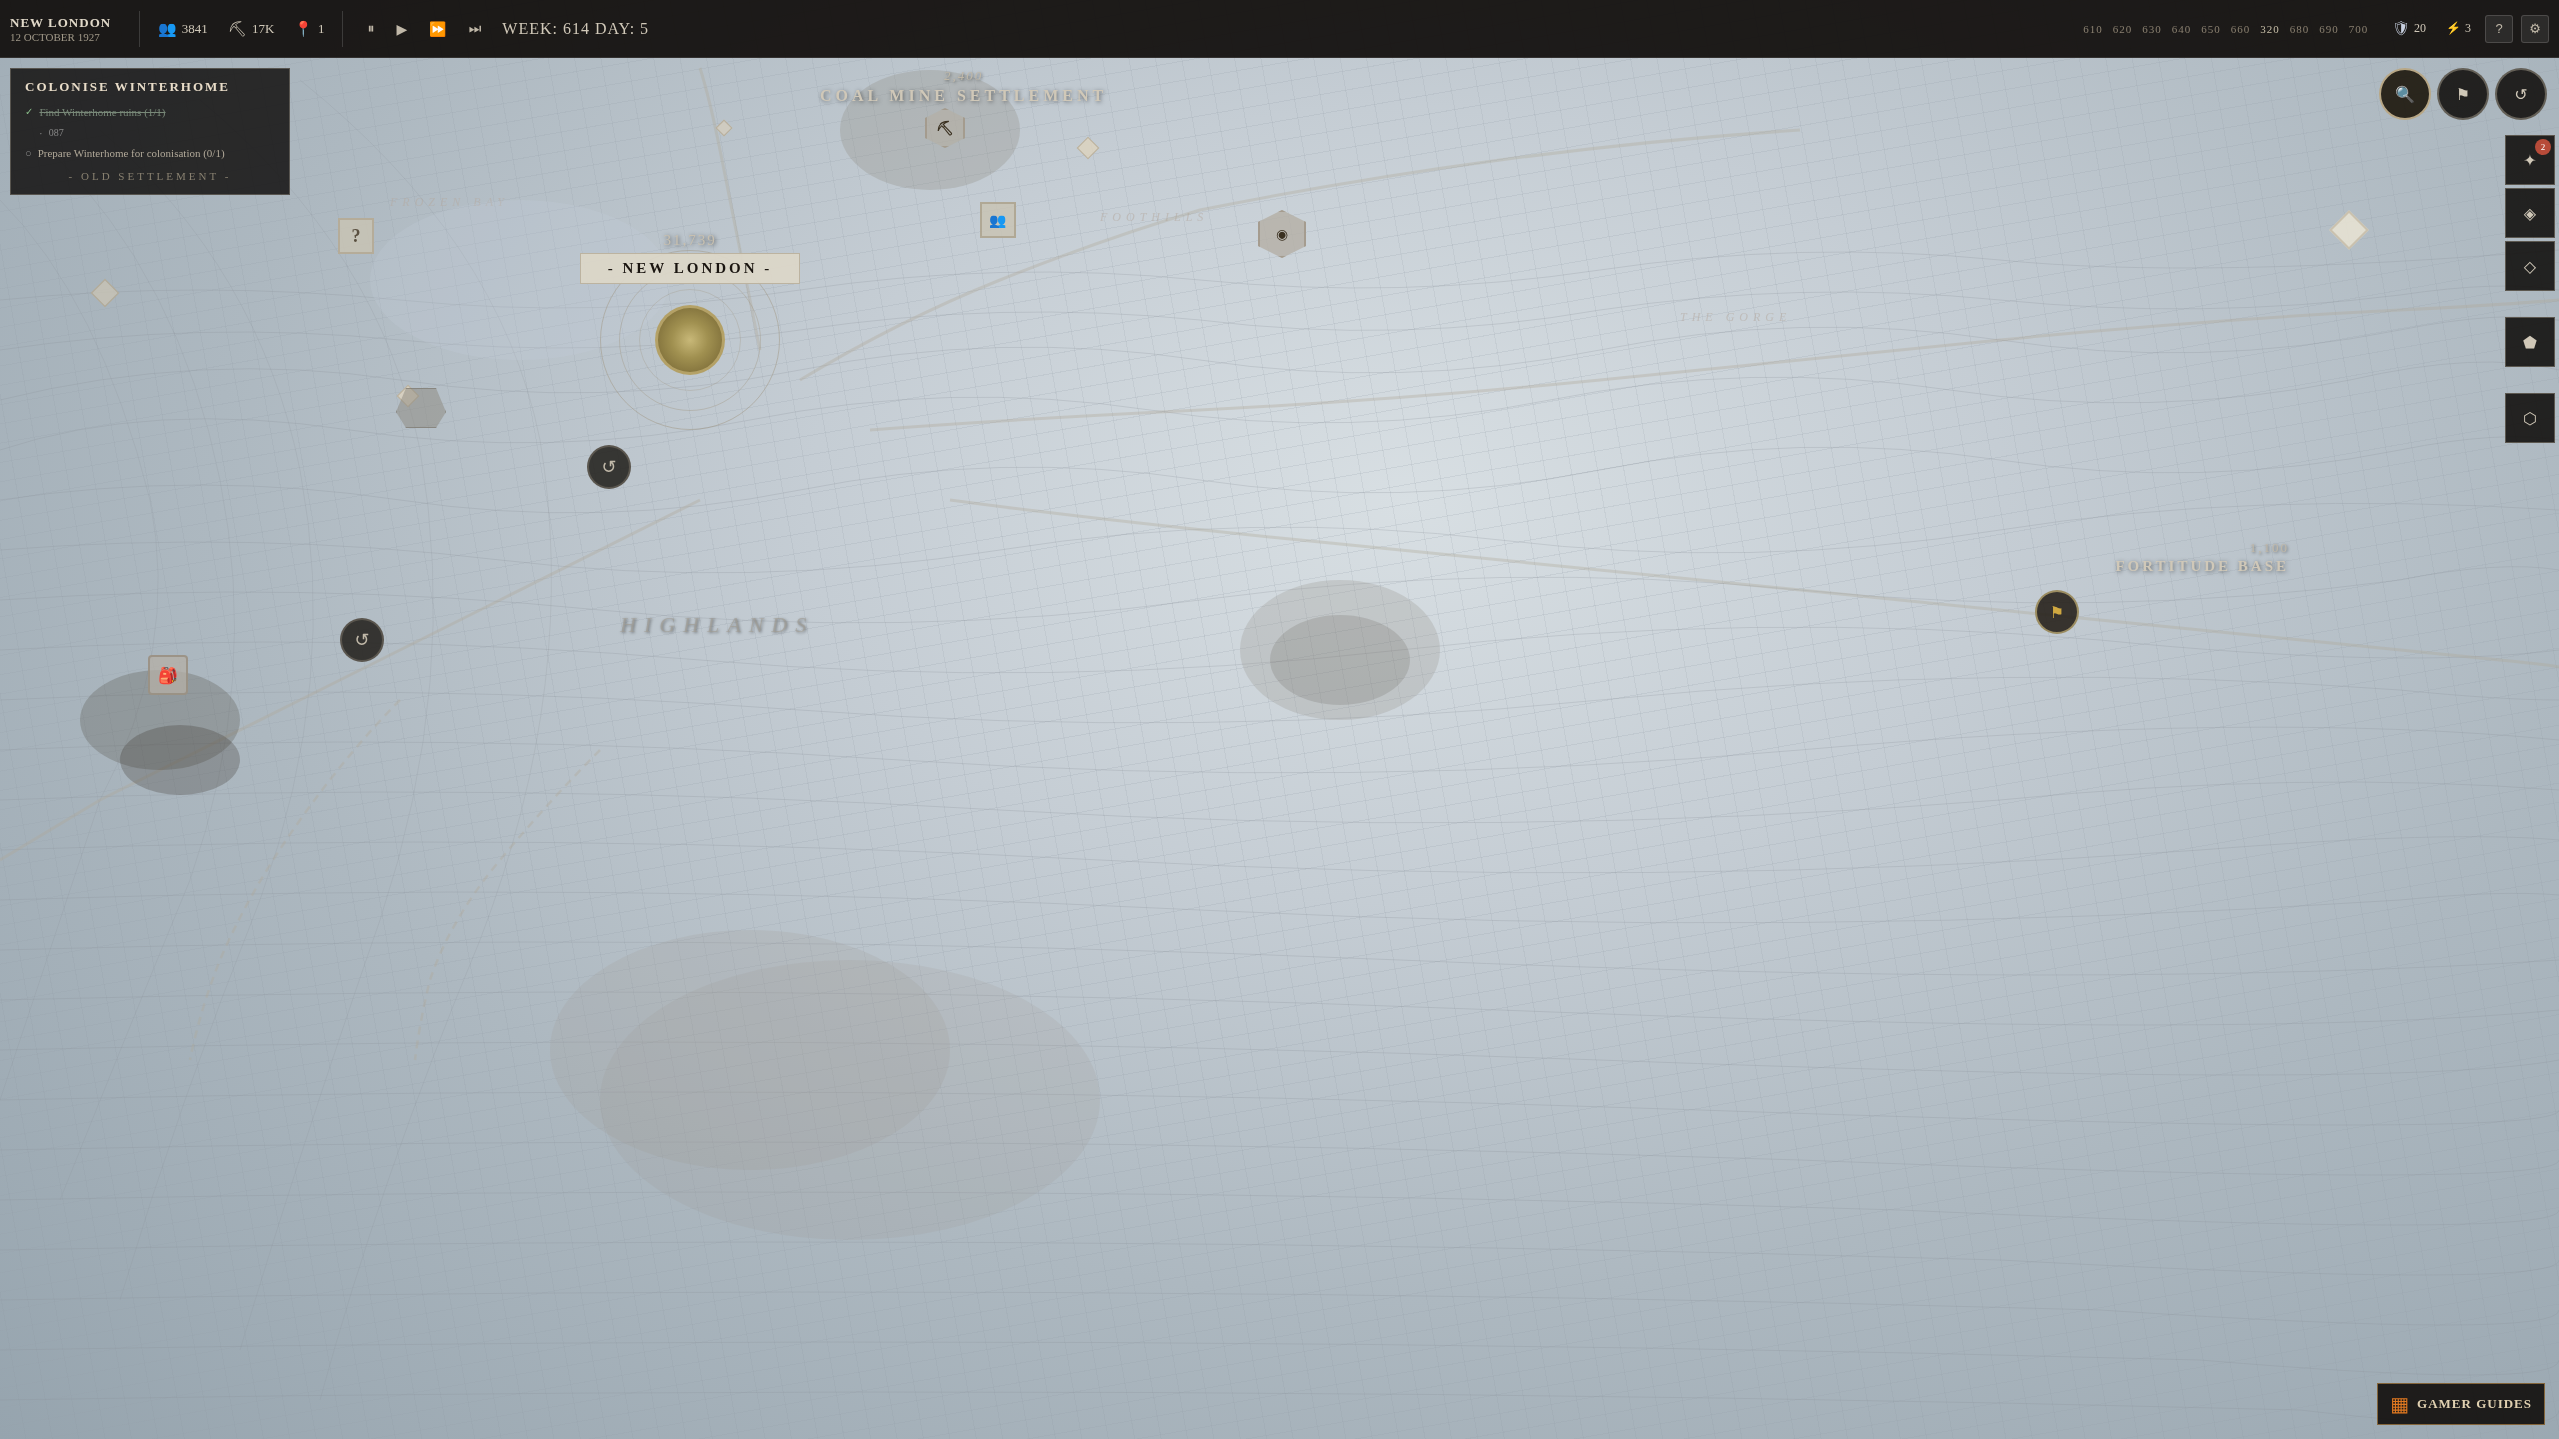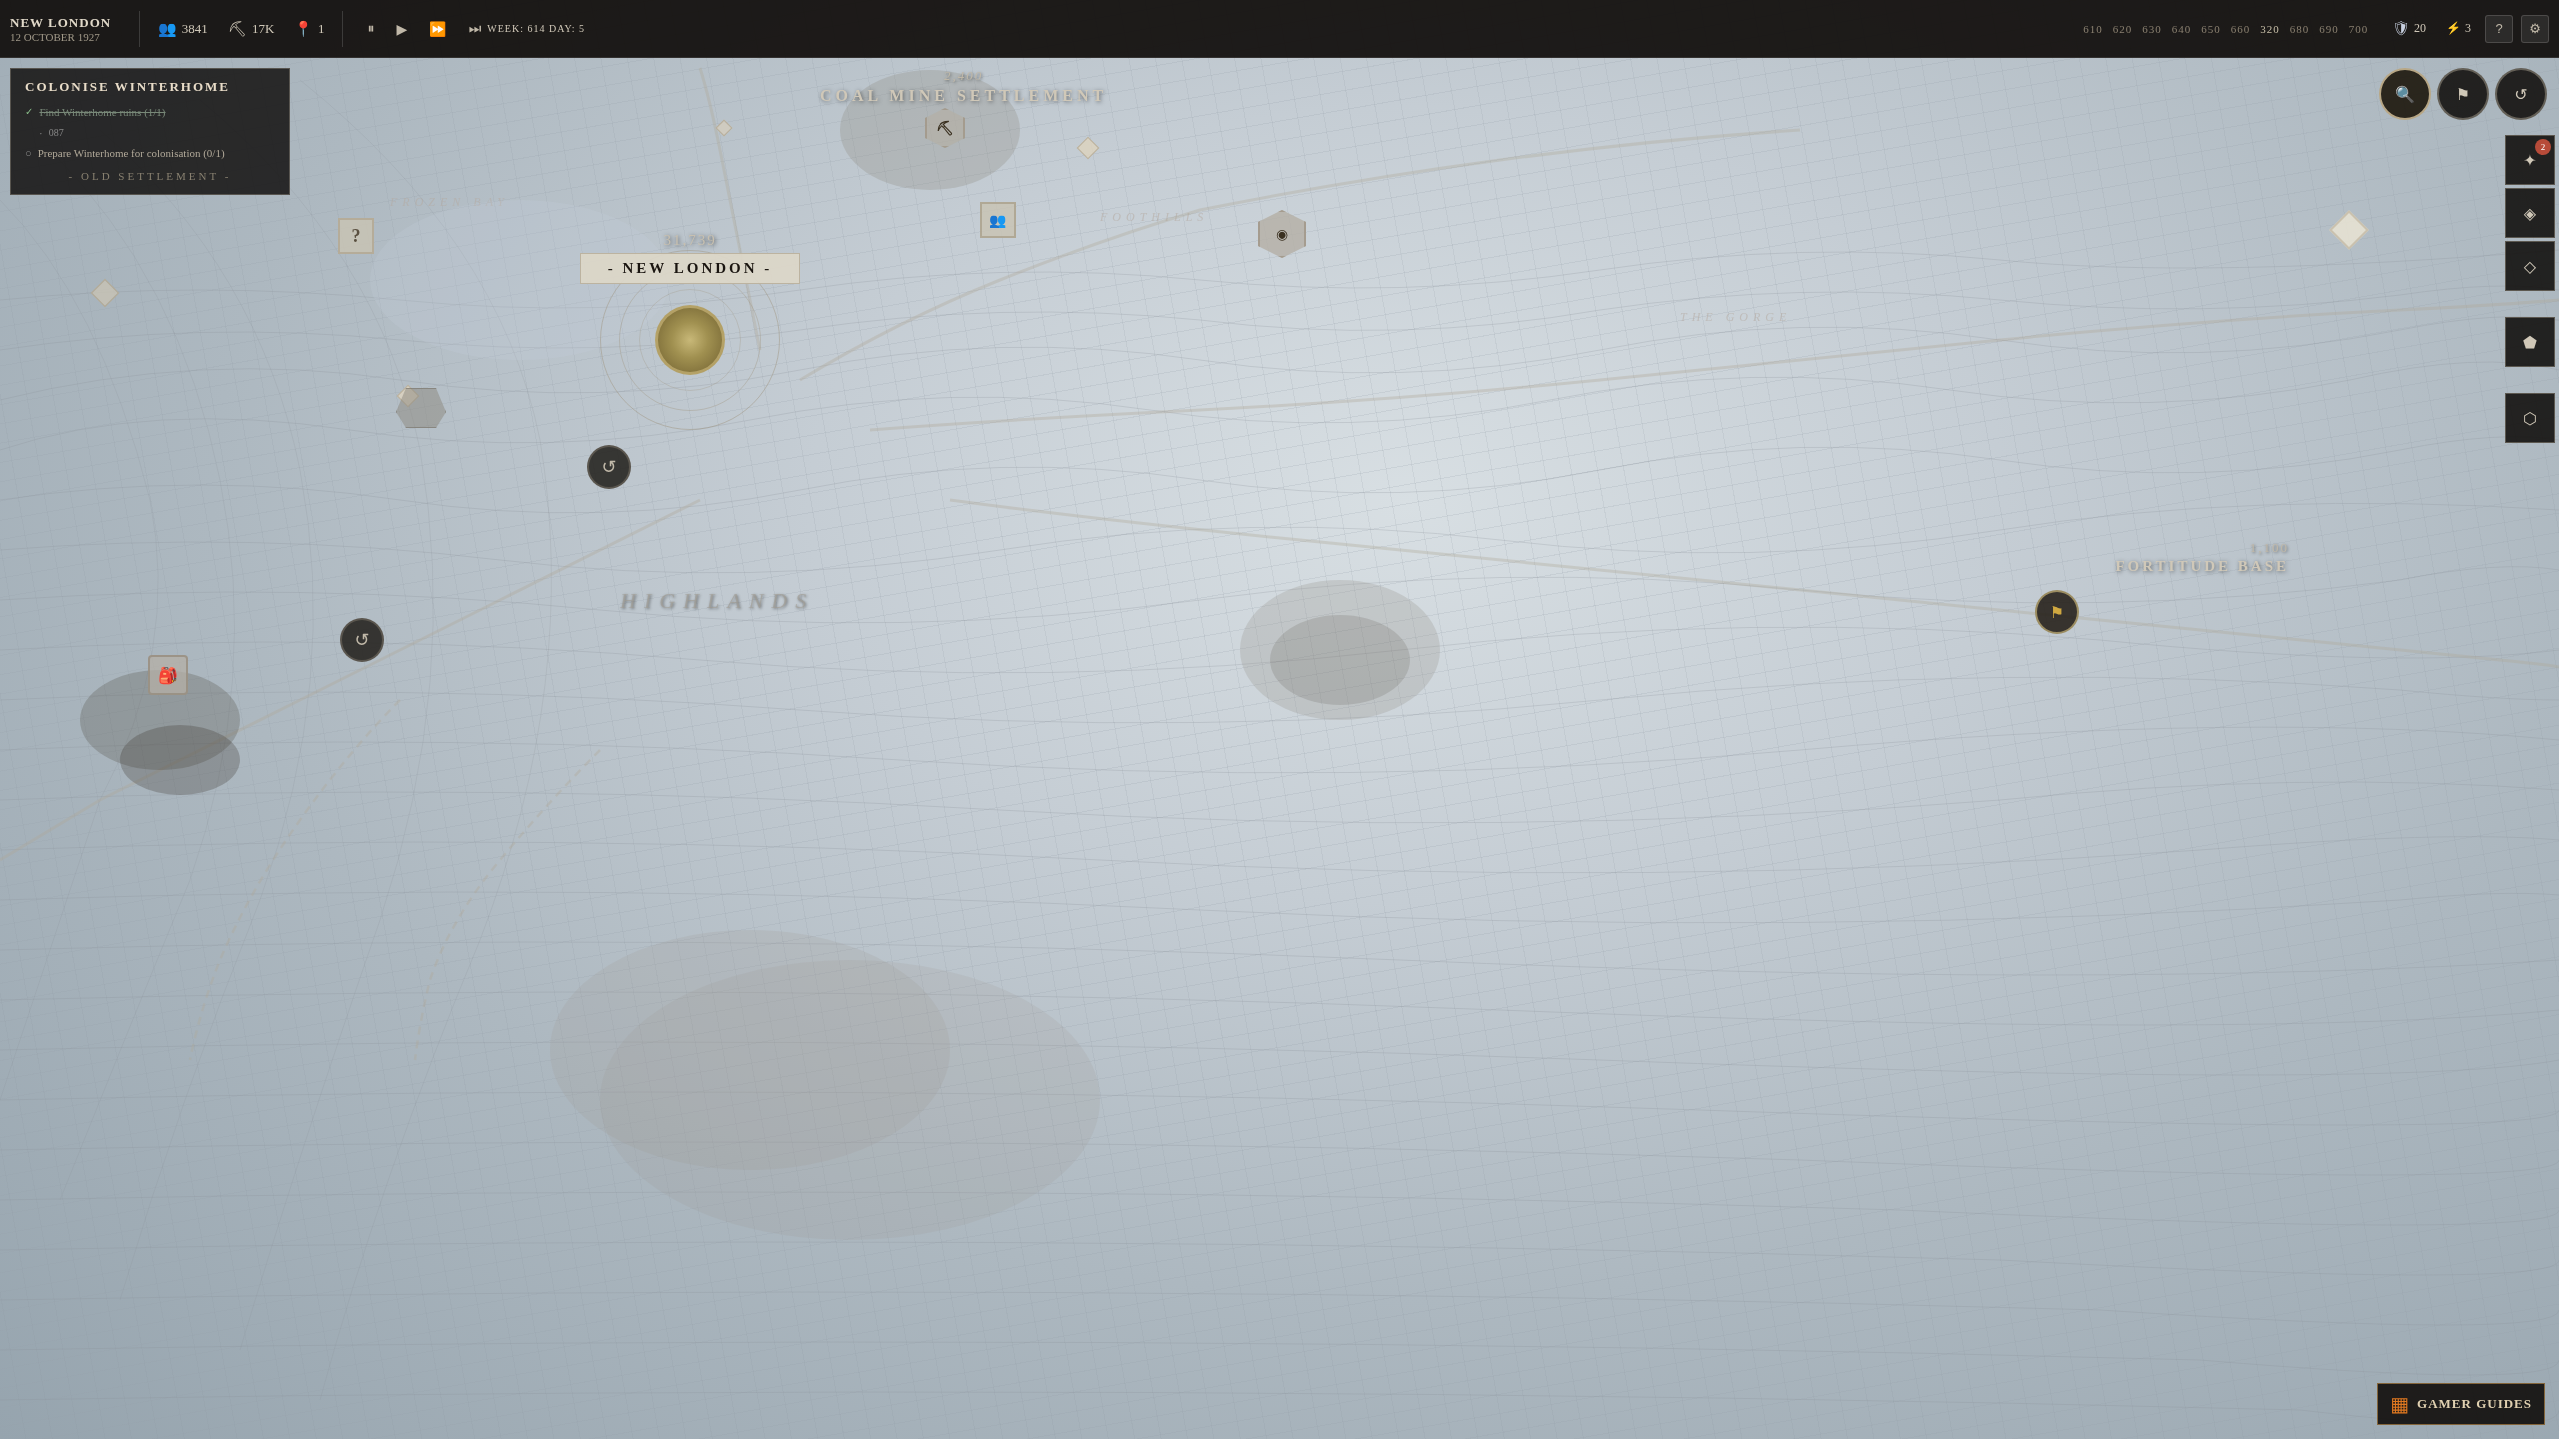--- a/index.html
+++ b/index.html
@@ -108,21 +108,22 @@
       border: none;
       color: #c0b8a8;
       font-size: 14px;
       cursor: pointer;
       padding: 4px 6px;
       border-radius: 3px;
     }
 
     .week-day {
       color: #d0c8b8;
-      font-size: 10px;
+      font-size: 16px;
+      margin-left: 15px;
       letter-spacing: 1px;
     }
 
     .spacer { flex: 1; }
 
     .top-bar-right {
       display: flex;
       align-items: center;
       gap: 8px;
     }
@@ -705,21 +706,21 @@
     <span class="quest-text">Prepare Winterhome for colonisation (0/1)</span>
   </div>
 
   <div class="quest-separator">- OLD SETTLEMENT -</div>
 </div>
 
 <div class="area-label-frozen" style="left: 390px; top: 195px;">FROZEN BAY</div>
 
 <div class="area-label-foothills" style="left: 1100px; top: 210px;">FOOTHILLS</div>
 
-<div class="map-label" style="left: 620px; top: 588px; font-size: 22px; letter-spacing: 8px; color: rgba(160,155,145,0.6);">HIGHLANDS</div>
+<div class="map-label" style="left: 620px; top: 612px; font-size: 22px; letter-spacing: 8px; color: rgba(160,155,145,0.6);">HIGHLANDS</div>
 
 <div class="area-label-gorge" style="left: 1680px; top: 310px;">THE GORGE</div>
 
 <div class="settlement-label" style="left: 820px; top: 68px;">
   <div class="settlement-number" style="text-align:center;font-style:italic;">2,400</div>
   <div class="settlement-name">COAL MINE SETTLEMENT</div>
 </div>
 
 <div class="map-marker" style="left: 925px; top: 108px;">
   <div style="width:40px; height:40px; background:rgba(180,175,165,0.7); border:2px solid rgba(160,150,135,0.8); display:flex; align-items:center; justify-content:center; clip-path: polygon(50% 0%, 100% 25%, 100% 75%, 50% 100%, 0% 75%, 0% 25%);">

